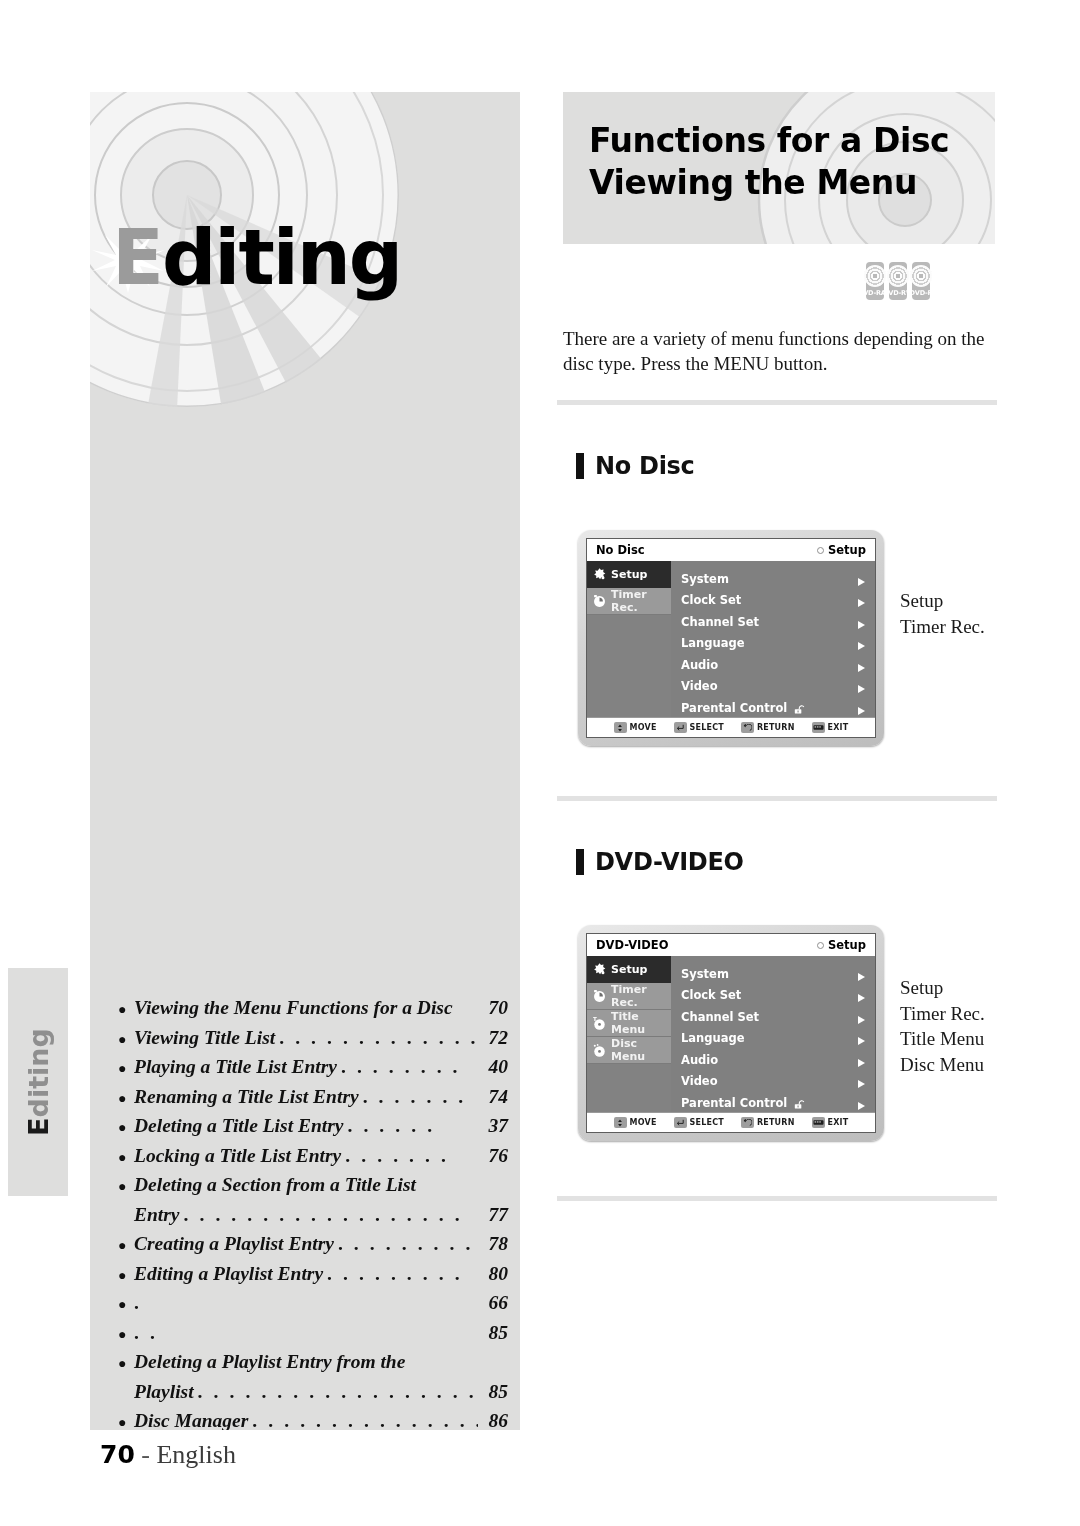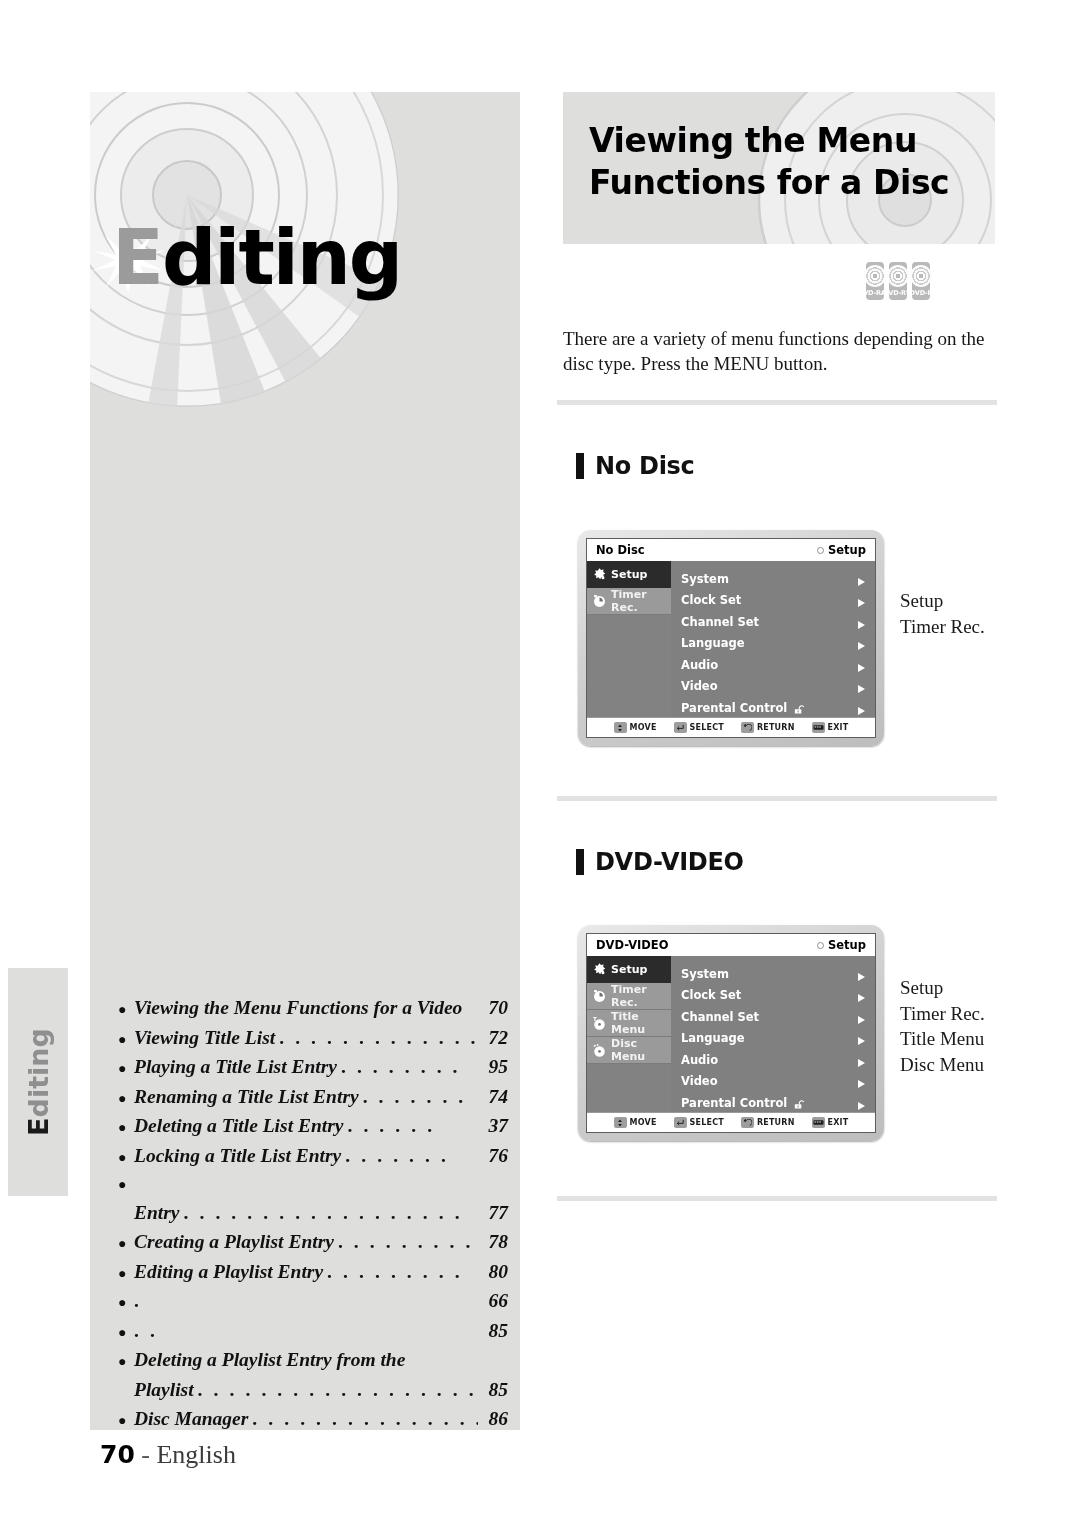--- a/index.html
+++ b/index.html
@@ -331,35 +331,35 @@
         <path d="M150 272 l7 -24 l6 23 l17 -16 l-11 20 l24 -5 l-23 10 l22 11 l-24 -5 l10 21 l-16 -17 l-6 23 l-6 -23 l-16 17 l10 -21 l-24 5 l23 -11 l-23 -10 l24 5 l-11 -20 z"></path>
       </g>
     </svg>
     <div class="chapter-title">
       <span class="first">E</span><span>diting</span>
     </div>
 
     <div class="toc" id="toc">
         <div class="toc-item nodots">
           <span class="toc-bullet">●</span>
-          <span class="toc-label">Viewing the Menu Functions for a Video</span>
+          <span class="toc-label">Viewing the Menu Functions for a Disc</span>
           <span class="toc-dots"></span>
           <span class="toc-page">70</span>
         </div>
         <div class="toc-item">
           <span class="toc-bullet">●</span>
           <span class="toc-label">Viewing Title List</span>
           <span class="toc-dots">. . . . . . . . . . . . .</span>
           <span class="toc-page">72</span>
         </div>
         <div class="toc-item">
           <span class="toc-bullet">●</span>
           <span class="toc-label">Playing a Title List Entry</span>
           <span class="toc-dots">. . . . . . . .</span>
-          <span class="toc-page">95</span>
+          <span class="toc-page">40</span>
         </div>
         <div class="toc-item">
           <span class="toc-bullet">●</span>
           <span class="toc-label">Renaming a Title List Entry</span>
           <span class="toc-dots">. . . . . . .</span>
           <span class="toc-page">74</span>
         </div>
         <div class="toc-item">
           <span class="toc-bullet">●</span>
           <span class="toc-label">Deleting a Title List Entry</span>
@@ -367,20 +367,21 @@
           <span class="toc-page">37</span>
         </div>
         <div class="toc-item">
           <span class="toc-bullet">●</span>
           <span class="toc-label">Locking a Title List Entry</span>
           <span class="toc-dots">. . . . . . .</span>
           <span class="toc-page">76</span>
         </div>
         <div class="toc-item nodots">
           <span class="toc-bullet">●</span>
+          <span class="toc-label">Deleting a Section from a Title List</span>
           <span class="toc-dots"></span>
           <span class="toc-page"></span>
         </div>
         <div class="toc-item cont">
           <span class="toc-bullet">●</span>
           <span class="toc-label">Entry</span>
           <span class="toc-dots">. . . . . . . . . . . . . . . . . .</span>
           <span class="toc-page">77</span>
         </div>
         <div class="toc-item">
@@ -441,22 +442,22 @@
   <div class="head-band">
     <svg class="head-disc" viewBox="0 0 300 300">
       <circle cx="150" cy="150" r="146" fill="#f1f1f1"></circle>
       <circle cx="150" cy="150" r="146" fill="none" stroke="#cdcdcd" stroke-width="2.5"></circle>
       <circle cx="150" cy="150" r="120" fill="none" stroke="#d4d4d4" stroke-width="2"></circle>
       <circle cx="150" cy="150" r="86" fill="none" stroke="#d2d2d2" stroke-width="2"></circle>
       <circle cx="150" cy="150" r="58" fill="#ececec" stroke="#cfcfcf" stroke-width="2"></circle>
       <circle cx="150" cy="150" r="26" fill="#e0e0e0" stroke="#c9c9c9" stroke-width="2"></circle>
     </svg>
     <div class="head-title">
+      <div>Functions for a Disc</div>
       <div>Viewing the Menu</div>
-      <div>Functions for a Disc</div>
     </div>
   </div>
 
   <div class="disc-badges" id="badges">
       <div class="badge">
         <span class="disc-glyph"></span>
         <span class="badge-label">DVD-RAM</span>
       </div>
       <div class="badge">
         <span class="disc-glyph"></span>

